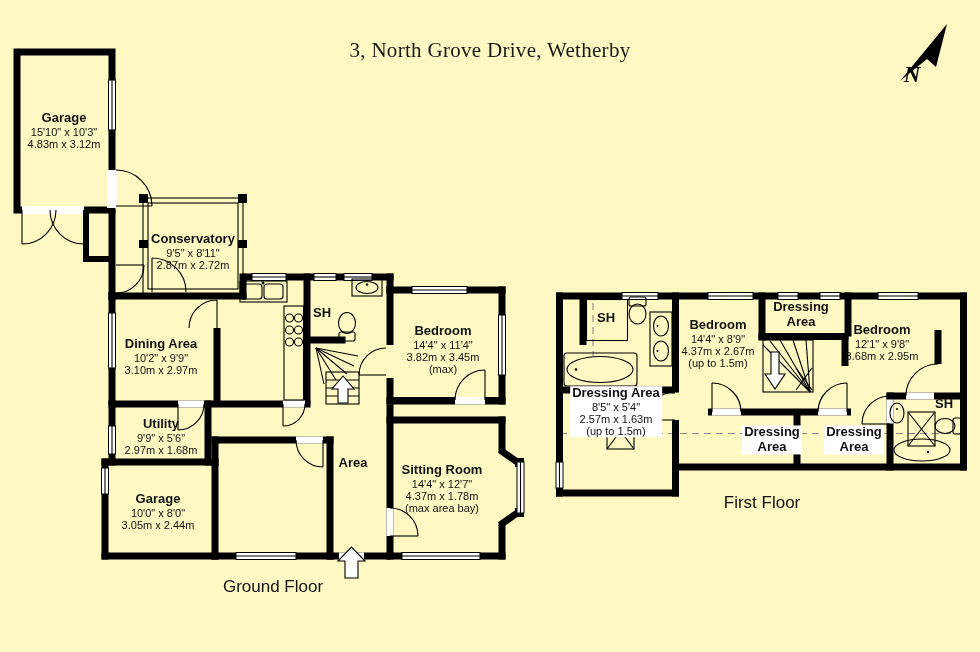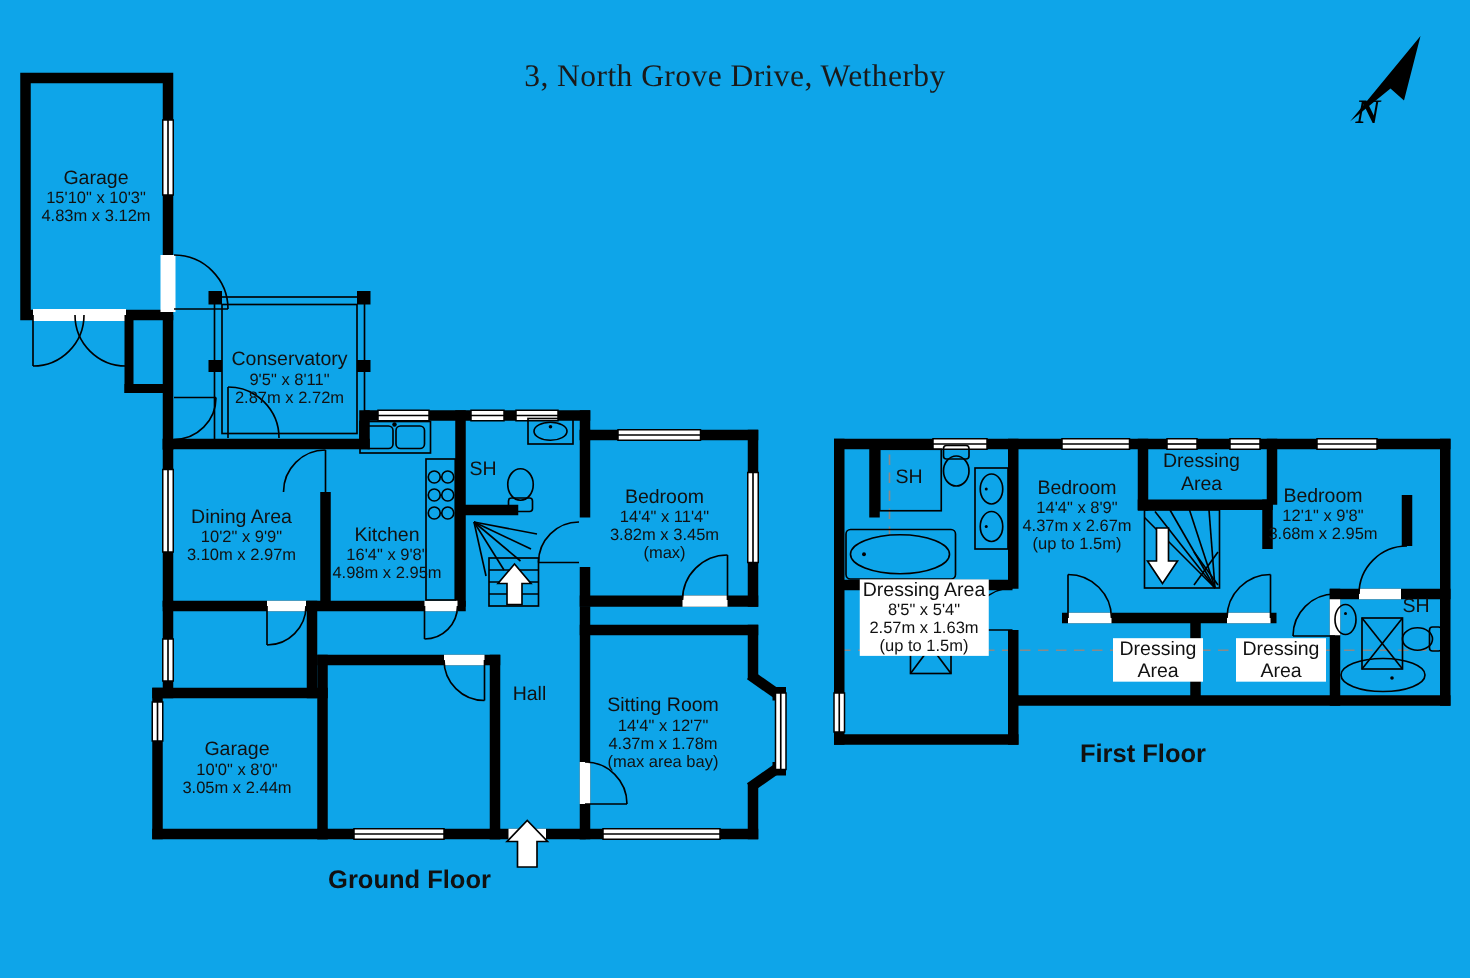--- a/index.html
+++ b/index.html
@@ -1,39 +1,39 @@
 <!DOCTYPE html>
 <html><head>
 <meta charset="utf-8">
 <style>
   html,body { margin:0; padding:0; background:#fff; }
-  .canvas { position:relative; width:980px; height:652px; background:#0ea5e9; overflow:hidden;
+  .canvas { position:relative; width:980px; height:652px; background:#fef9c3; overflow:hidden;
             font-family:"Liberation Sans", sans-serif; color:#111; }
   .plan-svg { position:absolute; left:0; top:0; }
 
   
   .blk   { fill:#000; stroke:none; }
   .wall  { stroke:#000; stroke-width:7; fill:none; }
   .thin  { stroke:#000; stroke-width:1.1; fill:none; }
   .thinf { stroke:#000; stroke-width:1.1; fill:#fff; }
   .win   { stroke:#000; stroke-width:1; fill:#fff; }
   .dash  { stroke:#8a8a8a; stroke-width:1.1; stroke-dasharray:7 5; fill:none; }
   .ntext { font:italic bold 23px "Liberation Serif", serif; fill:#000; }
 
   .page-title { position:absolute; left:0; top:38px; width:980px; text-align:center;
                 font:21px "Liberation Serif", serif; color:#1a1a1a; letter-spacing:.3px; }
 
   .rlabel { position:absolute; transform:translate(-50%,-50%); text-align:center;
             white-space:nowrap; line-height:1.12; }
   .rlabel.bg { background:#fff; padding:0 2px; }
-  .rname  { font-size:13px; color:#111; }
+  .rname  { font-size:13px; color:#111;font-weight:bold; }
   .rname.wrap { width:56px; white-space:normal; margin:0 auto; }
   .rdim   { font-size:11px; color:#111; }
 
-  .floor-title { position:absolute; transform:translate(-50%,-50%); font-size:17px; color:#111;font-weight:bold; }
+  .floor-title { position:absolute; transform:translate(-50%,-50%); font-size:17px; color:#111; }
 
   .footer { position:absolute; left:0; width:884px; text-align:center;
             font:16px "Liberation Serif", serif; color:#1a1a1a; }
 </style>
 </head>
 <body>
 
 <div class="canvas">
 
   <div class="page-title">3, North Grove Drive, Wetherby</div>
@@ -335,47 +335,47 @@
     <div class="rdim">9'5" x 8'11"</div>
     <div class="rdim">2.87m x 2.72m</div>
   </div>
 
   <div class="rlabel" style="left:161px;top:357px">
     <div class="rname">Dining Area</div>
     <div class="rdim">10'2" x 9'9"</div>
     <div class="rdim">3.10m x 2.97m</div>
   </div>
 
-  <div class="rlabel" style="left:258px;top:369px">
-    <div class="rname">Kitchen</div>
-    <div class="rdim">16'4" x 9'8"</div>
-    <div class="rdim">4.98m x 2.95m</div>
-  </div>
 
   <div class="rlabel" style="left:322px;top:313px">
     <div class="rname">SH</div>
   </div>
 
   <div class="rlabel" style="left:443px;top:350px">
     <div class="rname">Bedroom</div>
     <div class="rdim">14'4" x 11'4"</div>
     <div class="rdim">3.82m x 3.45m</div>
     <div class="rdim">(max)</div>
   </div>
 
+  <div class="rlabel" style="left:161px;top:437px">
+    <div class="rname">Utility</div>
+    <div class="rdim">9'9" x 5'6"</div>
+    <div class="rdim">2.97m x 1.68m</div>
+  </div>
 
   <div class="rlabel" style="left:158px;top:512px">
     <div class="rname">Garage</div>
     <div class="rdim">10'0" x 8'0"</div>
     <div class="rdim">3.05m x 2.44m</div>
   </div>
 
 
   <div class="rlabel" style="left:353px;top:463px">
-    <div class="rname">Hall</div>
+    <div class="rname">Area</div>
   </div>
 
   <div class="rlabel" style="left:442px;top:489px">
     <div class="rname">Sitting Room</div>
     <div class="rdim">14'4" x 12'7"</div>
     <div class="rdim">4.37m x 1.78m</div>
     <div class="rdim">(max area bay)</div>
   </div>
 
   <div class="rlabel" style="left:606px;top:318px">

